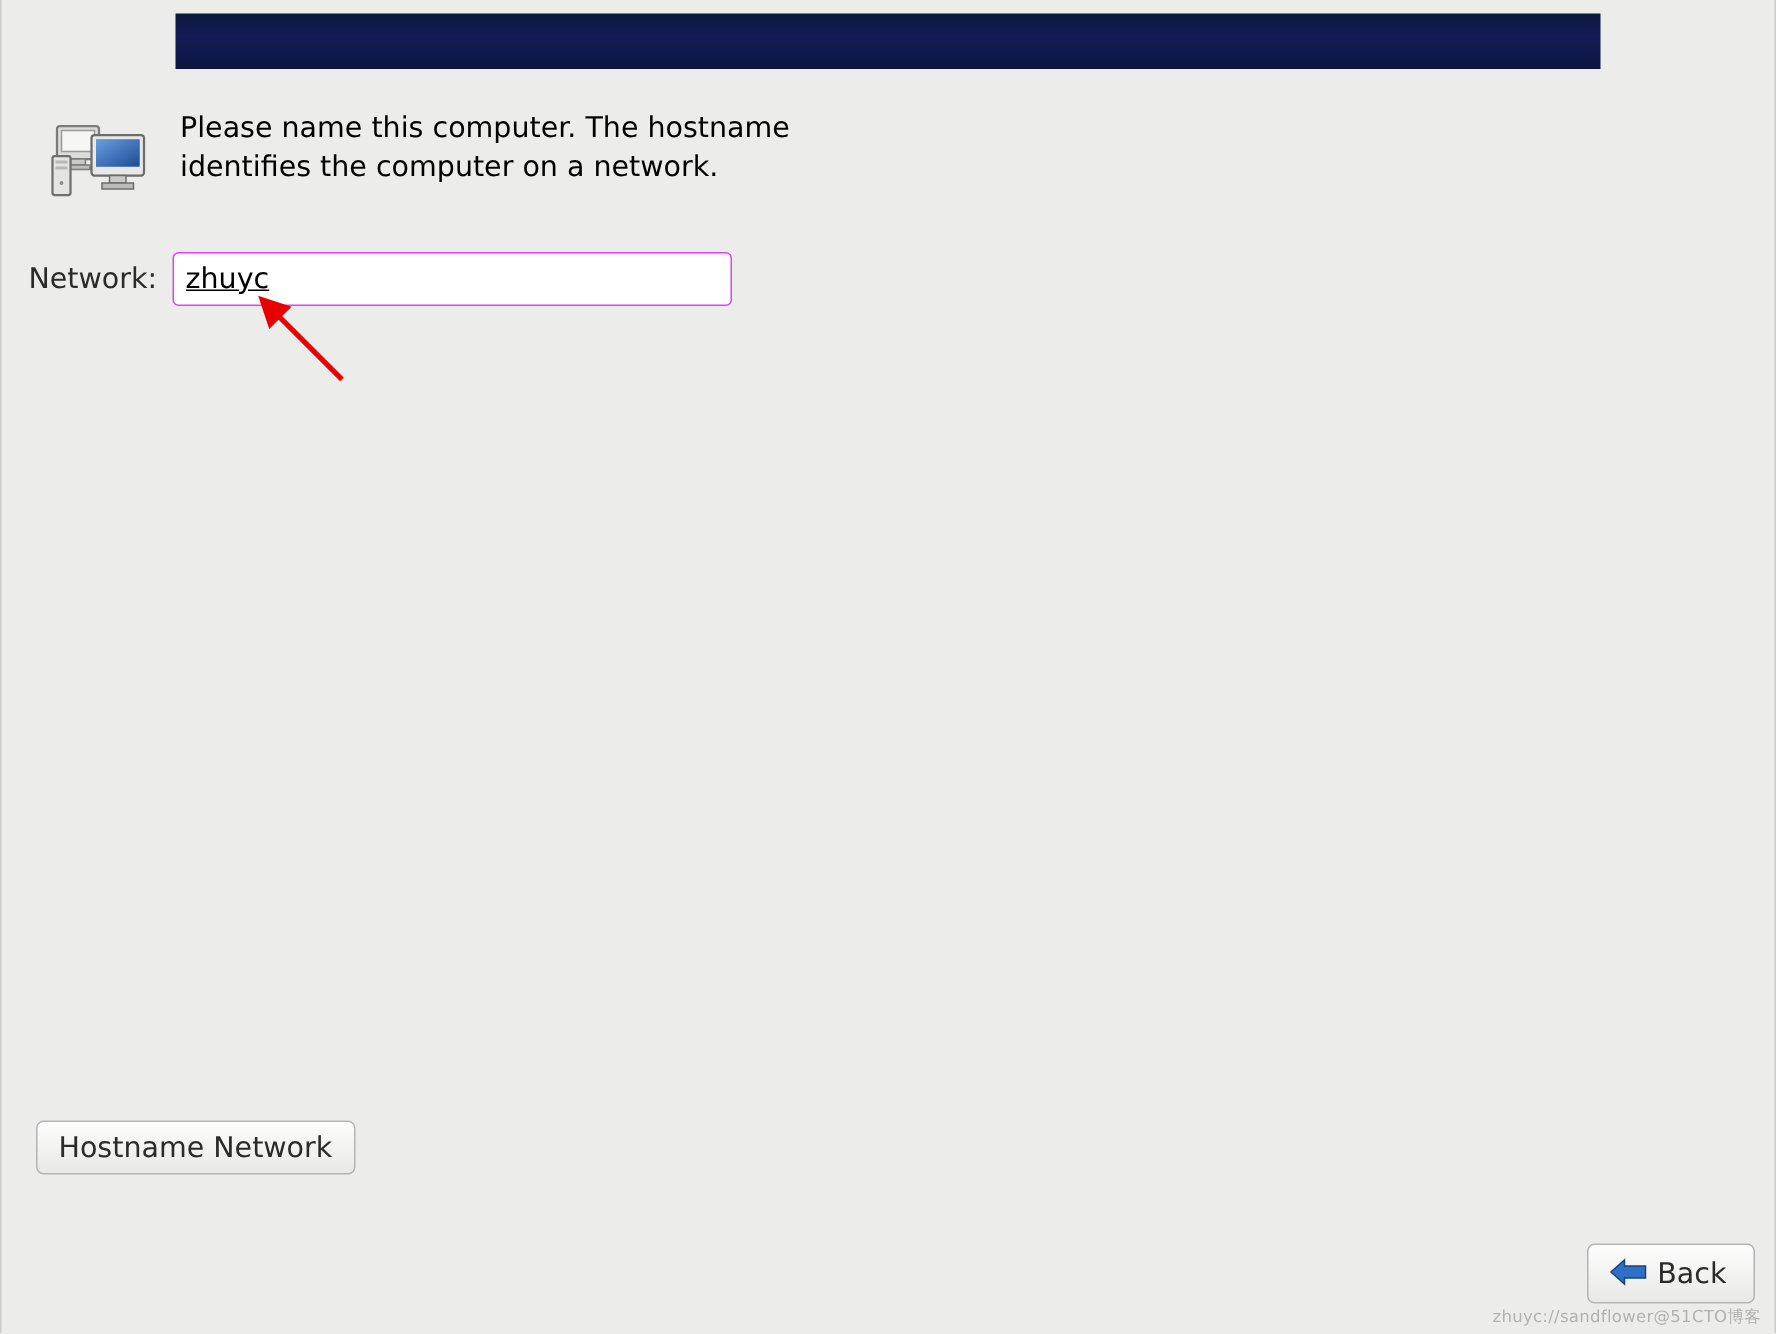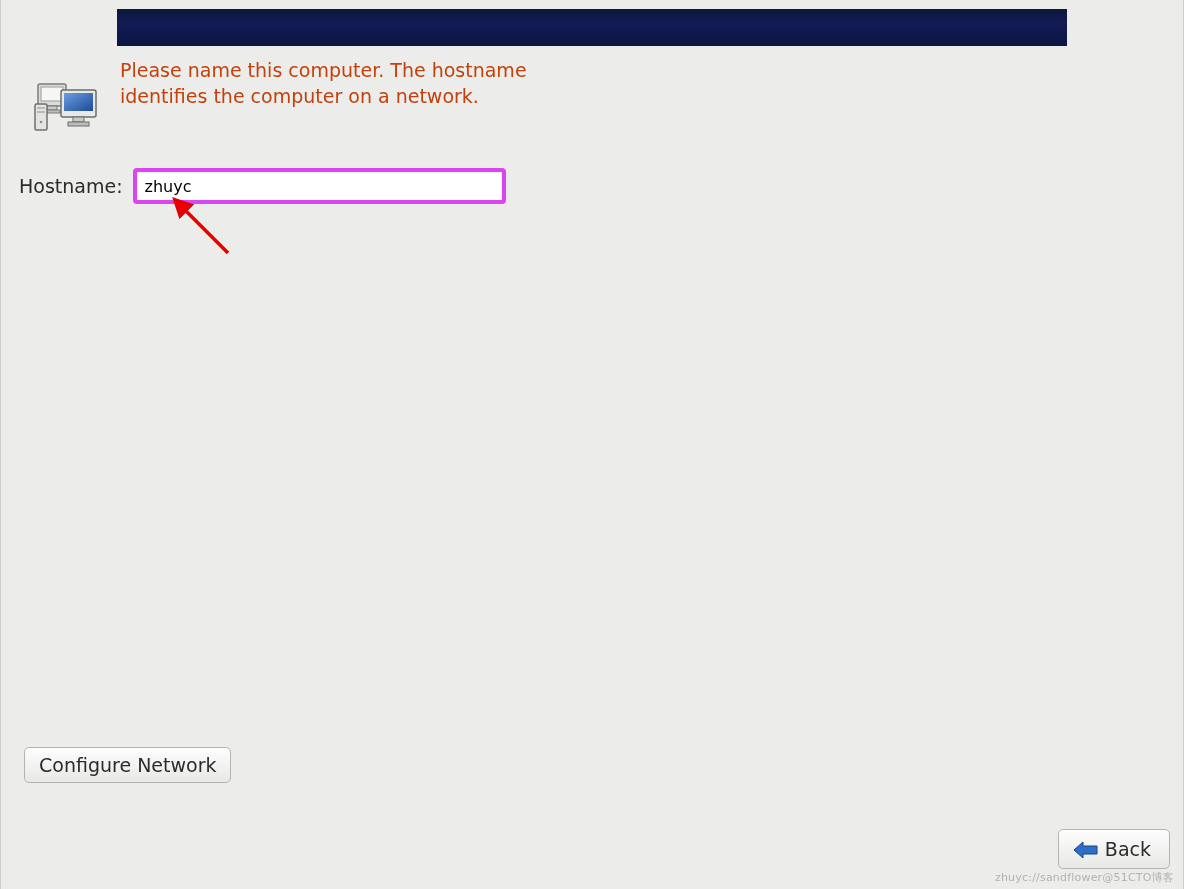--- a/index.html
+++ b/index.html
@@ -37,50 +37,51 @@
   }
   .description-icon {
     position: absolute;
     top: 80px;
     left: 33px;
     width: 72px;
     height: 55px;
   }
   .description-text {
     position: absolute;
-    top: 58px;
+    top: 73px;
     left: 120px;
     font-size: 19px;
     line-height: 1.35;
-    color: #c2410c;
+    color: #000000;
     max-width: 420px;
   }
   .hostname-row {
     position: absolute;
     top: 168px;
     left: 19px;
     display: flex;
     align-items: center;
   }
   .hostname-label {
     font-size: 19px;
     color: #2b2b2b;
     margin-right: 10px;
   }
   .hostname-input {
     width: 373px;
     height: 36px;
     padding: 3px 8px;
-    font-size: 16px;
+    font-size: 19px;
     font-family: inherit;
-    border: 4px solid #d946ef;
+    border: 1px solid #d946ef;
     border-radius: 4px;
     background: #fff;
     outline: none;
     box-shadow: inset 0 1px 2px rgba(0,0,0,0.1);
+    text-decoration: underline;
   }
   .arrow-annotation {
     position: absolute;
     top: 195px;
     left: 170px;
     pointer-events: none;
   }
   .configure-network-btn {
     position: absolute;
     bottom: 106px;
@@ -96,21 +97,21 @@
   }
   .nav-buttons {
     position: absolute;
     bottom: 20px;
     right: 14px;
     display: flex;
     gap: 14px;
   }
   .nav-btn {
     display: flex;
-    align-items: flex-end;
+    align-items: flex-start;
     gap: 6px;
     font-size: 19px;
     font-family: inherit;
     background: linear-gradient(to bottom, #fdfdfd, #e8e8e6);
     border: 1px solid #b5b5b0;
     border-radius: 5px;
     cursor: pointer;
     color: #2b2b2b;
   }
   .back-btn { padding: 8px 18px 8px 14px; }
@@ -159,37 +160,37 @@
         <stop offset="0%" stop-color="#6a9de0"></stop>
         <stop offset="100%" stop-color="#1d4c96"></stop>
       </linearGradient>
     </defs>
   </svg>
 </div>
 
 <div class="description-text">Please name this computer.  The hostname identifies the computer on a network.</div>
 
 <div class="hostname-row">
-  <span class="hostname-label">Hostname:</span>
+  <span class="hostname-label">Network:</span>
   <input type="text" class="hostname-input" value="zhuyc" style="">
 </div>
 
 <div class="arrow-annotation">
   <svg width="70" height="70" viewBox="0 0 70 70">
     <defs>
       <marker id="arrowhead" markerWidth="8" markerHeight="8" refX="2" refY="3" orient="auto">
         <polygon points="0 0, 6 3, 0 6" fill="#e60000"></polygon>
       </marker>
     </defs>
     <line x1="58" y1="58" x2="12" y2="12" stroke="#e60000" stroke-width="3.5" marker-end="url(#arrowhead)"></line>
   </svg>
 </div>
 
 <button class="configure-network-btn">
-  <span>Configure Network</span>
+  <span>Hostname Network</span>
 </button>
 
 <div class="nav-buttons">
   <button class="nav-btn back-btn">
     <span>
       <svg class="nav-arrow-svg" width="26" height="20" viewBox="0 0 26 20">
         <polygon points="10,2 10,6 24,6 24,14 10,14 10,18 1,10" fill="#2f6fc7" stroke="#15457f" stroke-width="1"></polygon>
       </svg>
     </span>
     <span>Back</span>

